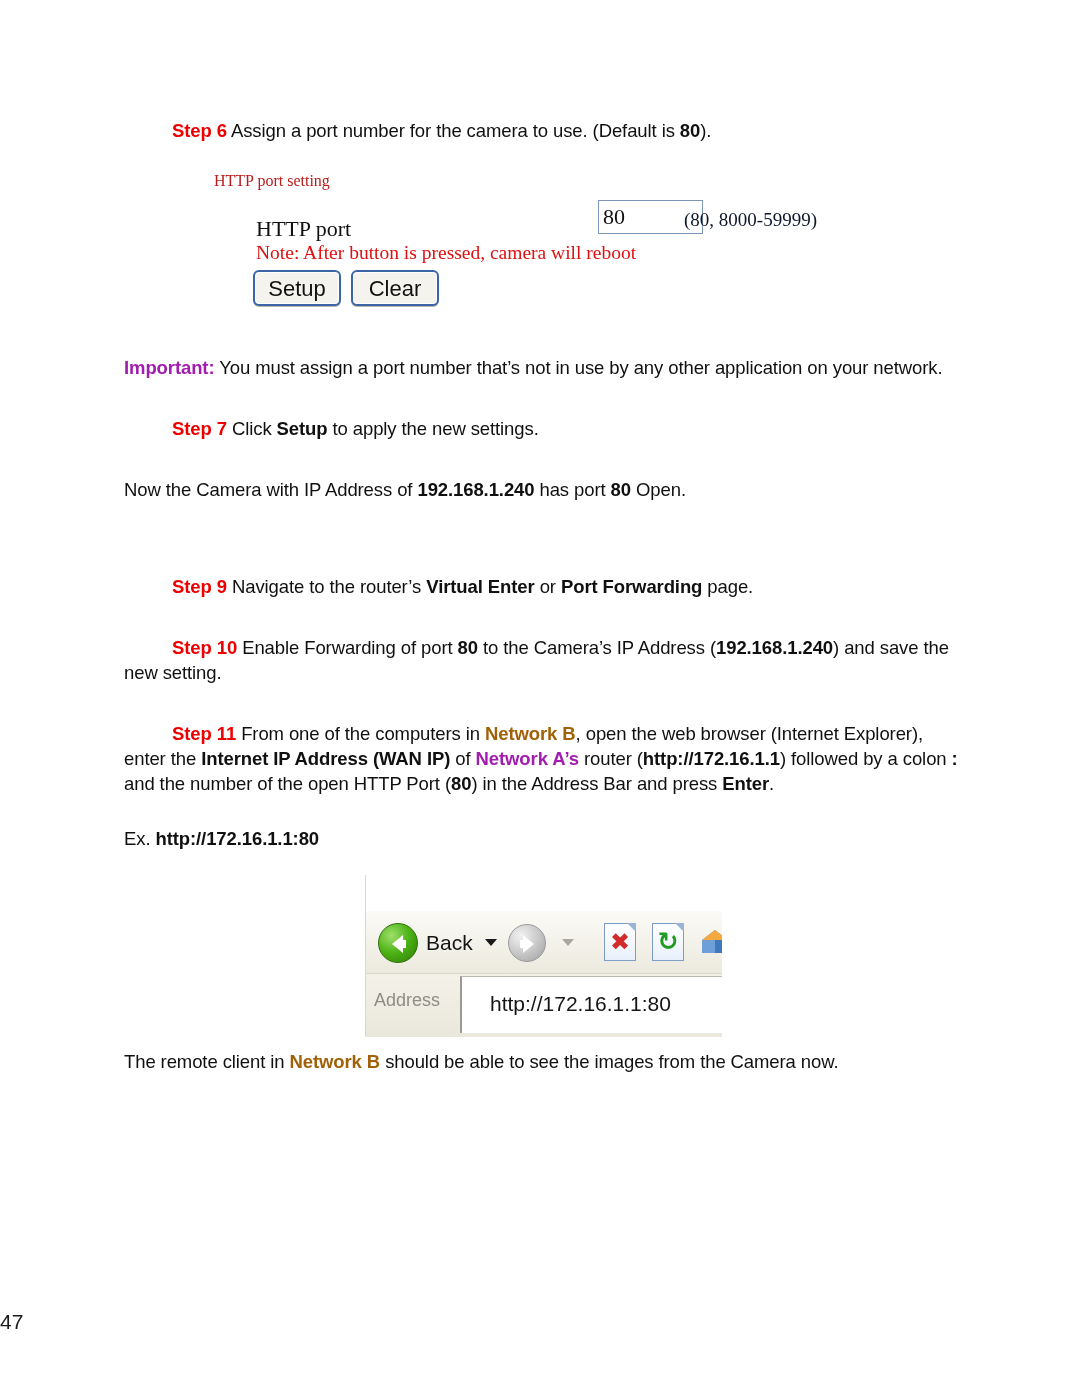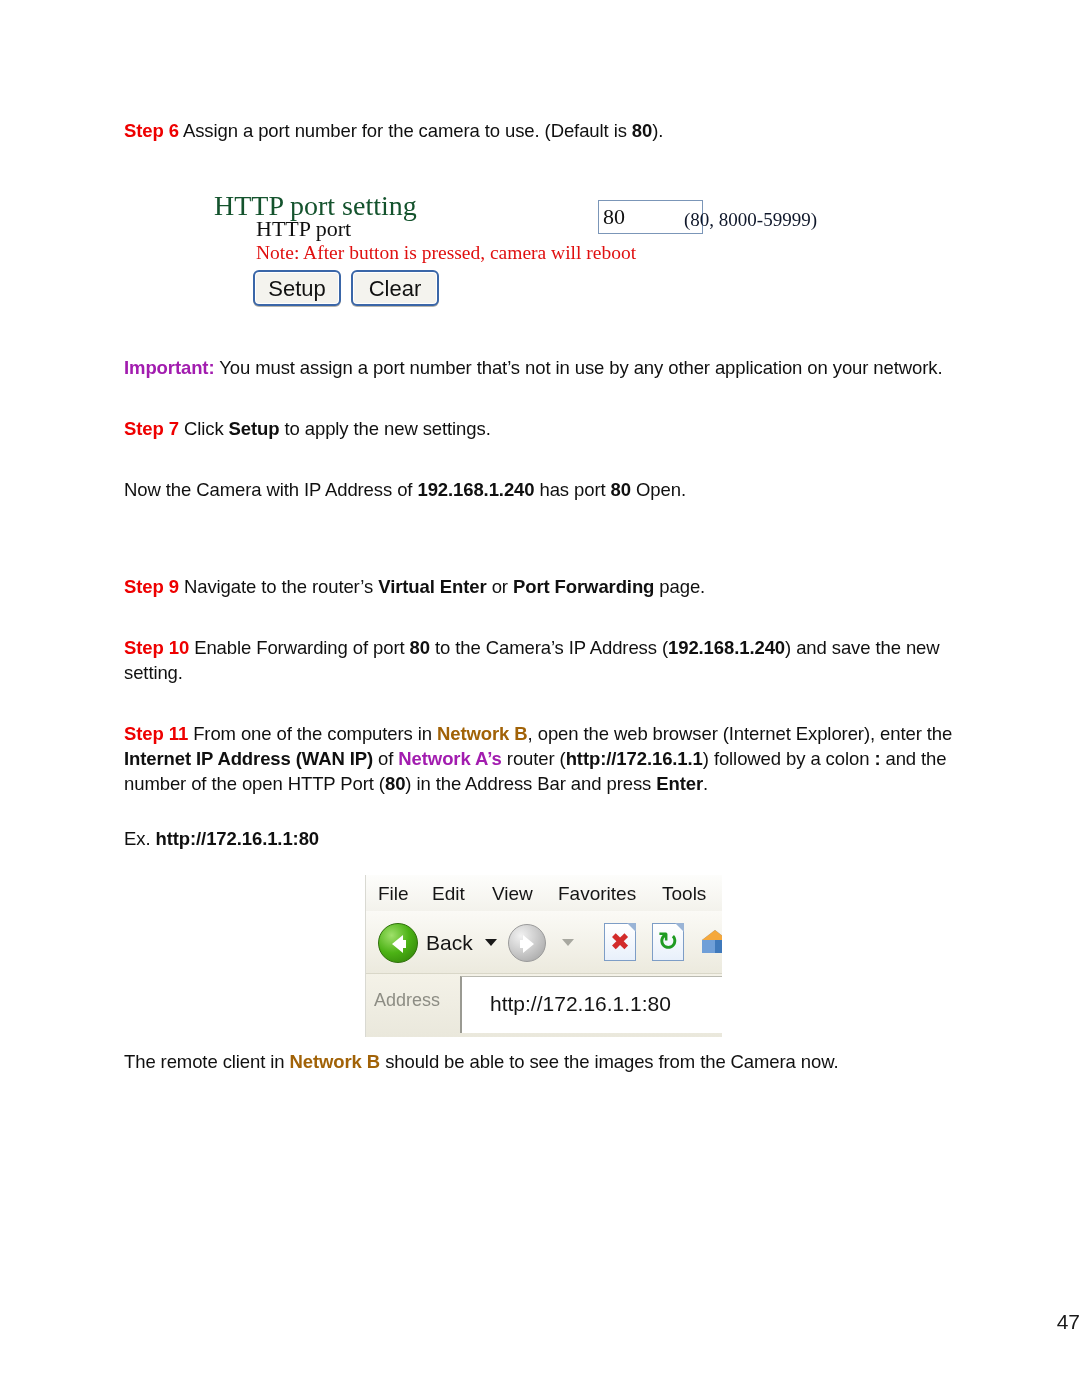--- a/index.html
+++ b/index.html
@@ -34,43 +34,42 @@
     margin: 0 0 0 0;
     font-size: 18.5px;
     line-height: 25px;
     color: #101010;
     letter-spacing: -0.1px;
   }
 
   .gap-lg { height: 36px; }
   .gap-md { height: 30px; }
 
-  .step { color: #ee0000; font-weight: bold; }
+  .step { color: #ee0000; font-weight: bold; margin-left: 48px; }
   .red  { color: #a21caf; font-weight: bold; }
   .blue { color: #a16207; font-weight: bold; }
   .b    { font-weight: bold; }
 
   
   .form-shot {
     position: absolute;
     left: 200px;
     top: 172px;
     width: 680px;
     height: 145px;
     background: #ffffff;
     font-family: "Liberation Serif", serif;
   }
   .form-title {
     position: absolute;
     left: 14px;
     top: 0px;
-    font-size: 28px;
-    color: #14532d;
-    white-space: nowrap;
-    margin-top: 18px;
+    font-size: 16px;
+    color: #b91c1c;
+    white-space: nowrap;
   }
   .form-label {
     position: absolute;
     left: 56px;
     top: 44px;
     font-size: 22px;
     color: #111111;
     white-space: nowrap;
   }
   .port-input {
@@ -278,21 +277,21 @@
     position: absolute;
     left: 334px; top: 16px;
     width: 30px; height: 28px;
   }
 
   .page-number {
     position: absolute;
     left: 0;
     top: 1310px;
     width: 1080px;
-    text-align: right;
+    text-align: left;
     font-size: 21px;
     color: #1a1a1a;
     font-family: "Liberation Sans", sans-serif;
   }
 </style>
 </head>
 <body>
 
 <div class="page">
 
@@ -361,27 +360,20 @@
     <div class="port-input">80</div>
     <div class="port-range">(80, 8000-59999)</div>
     <div class="form-note">Note: After button is pressed, camera will reboot</div>
     <div class="btn-row">
       <span class="win-btn">Setup</span><span class="win-btn">Clear</span>
     </div>
   </div>
 
   <div class="ie-shot">
 
-    <div class="ie-menubar">
-      <span class="ie-menu-item" style="left:12px">File</span>
-      <span class="ie-menu-item" style="left:66px">Edit</span>
-      <span class="ie-menu-item" style="left:126px">View</span>
-      <span class="ie-menu-item" style="left:192px">Favorites</span>
-      <span class="ie-menu-item" style="left:296px">Tools</span>
-    </div>
 
     <div class="ie-toolbar">
 
       <span class="nav-circle back-circle">
         <svg width="40" height="40" viewBox="0 0 40 40" aria-hidden="true">
           <path d="M24 11 L13 20 L24 29 L24 24 L27 24 L27 16 L24 16 Z" fill="#ffffff"></path>
         </svg>
       </span>
       <span class="back-label">Back</span>
       <span class="caret caret-back"></span>

